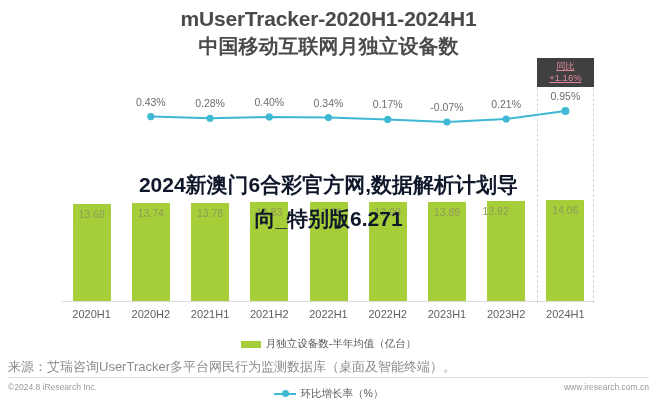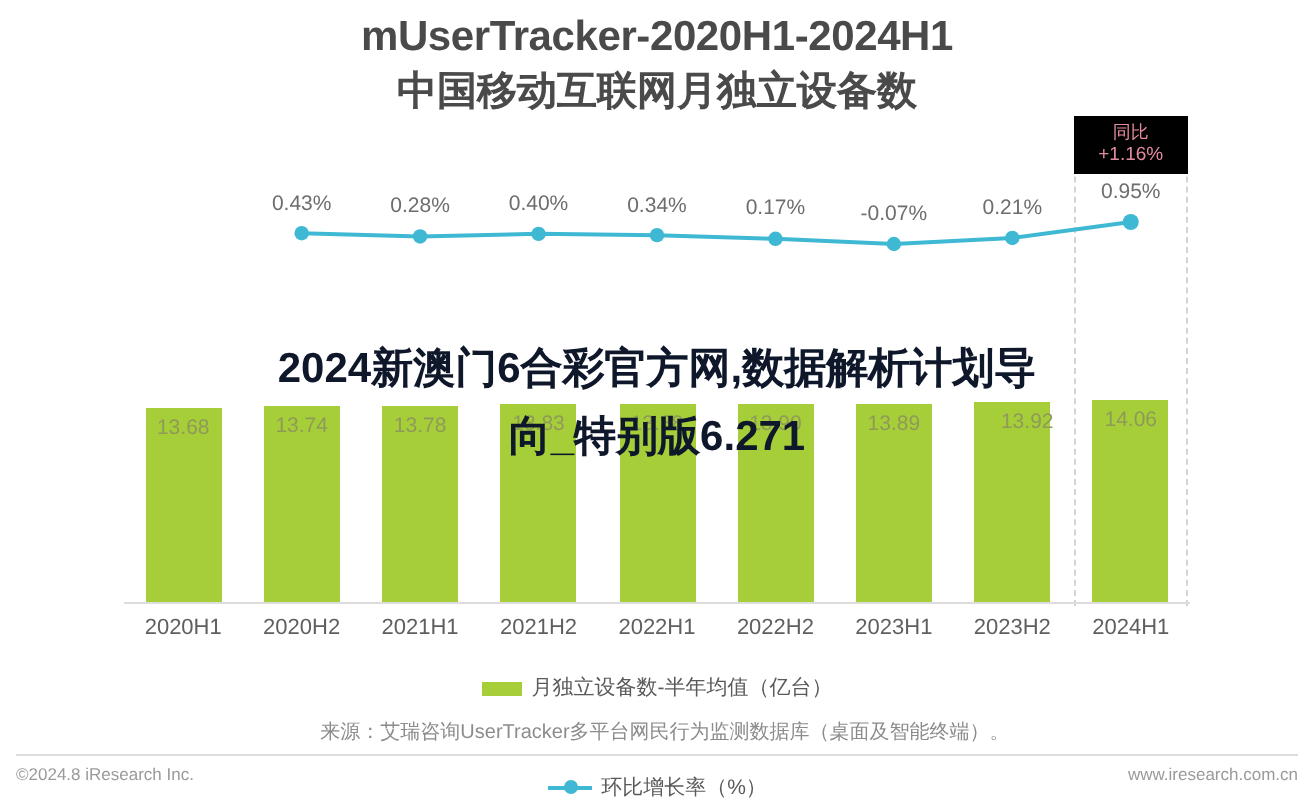--- a/index.html
+++ b/index.html
@@ -178,25 +178,24 @@
   }
 
   
   .footer {
     position: absolute;
     left: 0;
     top: 360px;
     width: 657px;
   }
   .source-line {
-    font-size: 10px;
+    font-size: 13px;
     color: #8c8c8c;
     padding-left: 8px;
     line-height: 14px;
-    text-align: center;
   }
   .footer-rule {
     margin: 3px 8px 0 8px;
     height: 1px;
     background: #dddddd;
   }
   .footer-bottom {
     display: flex;
     justify-content: space-between;
     align-items: center;
@@ -229,21 +228,21 @@
 <div id="stage">
 
   <div class="title-block">
     <div class="title-line1">mUserTracker-2020H1-2024H1</div>
     <div class="title-line2">中国移动互联网月独立设备数</div>
   </div>
 
   <div id="plot">
 
     <div class="highlight-band" id="highlightBand" style="left: 536.778px; width: 57.2222px;"></div>
-    <div class="yoy-badge" id="yoyBadge" style="left: 536.778px; width: 57.2222px; top: 0px; background: #000000; color: rgb(227, 139, 158);">
+    <div class="yoy-badge" id="yoyBadge" style="left: 536.778px; width: 57.2222px; top: 0px; background: #404040; color: rgb(227, 139, 158); text-decoration: underline;">
       <span class="yoy-label">同比</span>
       <span class="yoy-value">+1.16%</span>
     </div>
 
     <div id="rateLabels">
         <div class="rate-label" style="left: 121.222px; width: 59.2222px; top: 37.6078px;">0.43%</div>
         <div class="rate-label" style="left: 180.444px; width: 59.2222px; top: 39.2255px;">0.28%</div>
         <div class="rate-label" style="left: 239.667px; width: 59.2222px; top: 37.9314px;">0.40%</div>
         <div class="rate-label" style="left: 298.889px; width: 59.2222px; top: 38.5784px;">0.34%</div>
         <div class="rate-label" style="left: 358.111px; width: 59.2222px; top: 40.4118px;">0.17%</div>
@@ -276,21 +275,21 @@
         <div class="bar" style="left: 546.389px; top: 142px; width: 38px; height: 101px; background: rgb(166, 206, 57);"></div>
       </div>
     <div id="barValues">
         <div class="bar-value" style="left: 62px; width: 59.2222px; top: 150px; color: rgb(143, 154, 90);">13.68</div>
         <div class="bar-value" style="left: 121.222px; width: 59.2222px; top: 149.368px; color: rgb(143, 154, 90);">13.74</div>
         <div class="bar-value" style="left: 180.444px; width: 59.2222px; top: 148.947px; color: rgb(143, 154, 90);">13.78</div>
         <div class="bar-value" style="left: 239.667px; width: 59.2222px; top: 148.421px; color: rgb(143, 154, 90);">13.83</div>
         <div class="bar-value" style="left: 298.889px; width: 59.2222px; top: 147.895px; color: rgb(143, 154, 90);">13.88</div>
         <div class="bar-value" style="left: 358.111px; width: 59.2222px; top: 147.684px; color: rgb(143, 154, 90);">13.90</div>
         <div class="bar-value" style="left: 417.333px; width: 59.2222px; top: 147.789px; color: rgb(143, 154, 90);">13.89</div>
-        <div class="bar-value" style="left: 484px; width: 59.2222px; top: 147.474px; color: rgb(143, 154, 90);">13.92</div>
+        <div class="bar-value" style="left: 466px; width: 59.2222px; top: 147.474px; color: rgb(143, 154, 90);">13.92</div>
         <div class="bar-value" style="left: 535.778px; width: 59.2222px; top: 146px; color: rgb(143, 154, 90);">14.06</div>
       </div>
 
     <div class="axis-line"></div>
   </div>
 
   <div class="xlabels" id="xlabels">
       <div class="xlabel" style="left: 62px; width: 59.2222px;">2020H1</div>
       <div class="xlabel" style="left: 121.222px; width: 59.2222px;">2020H2</div>
       <div class="xlabel" style="left: 180.444px; width: 59.2222px;">2021H1</div>

